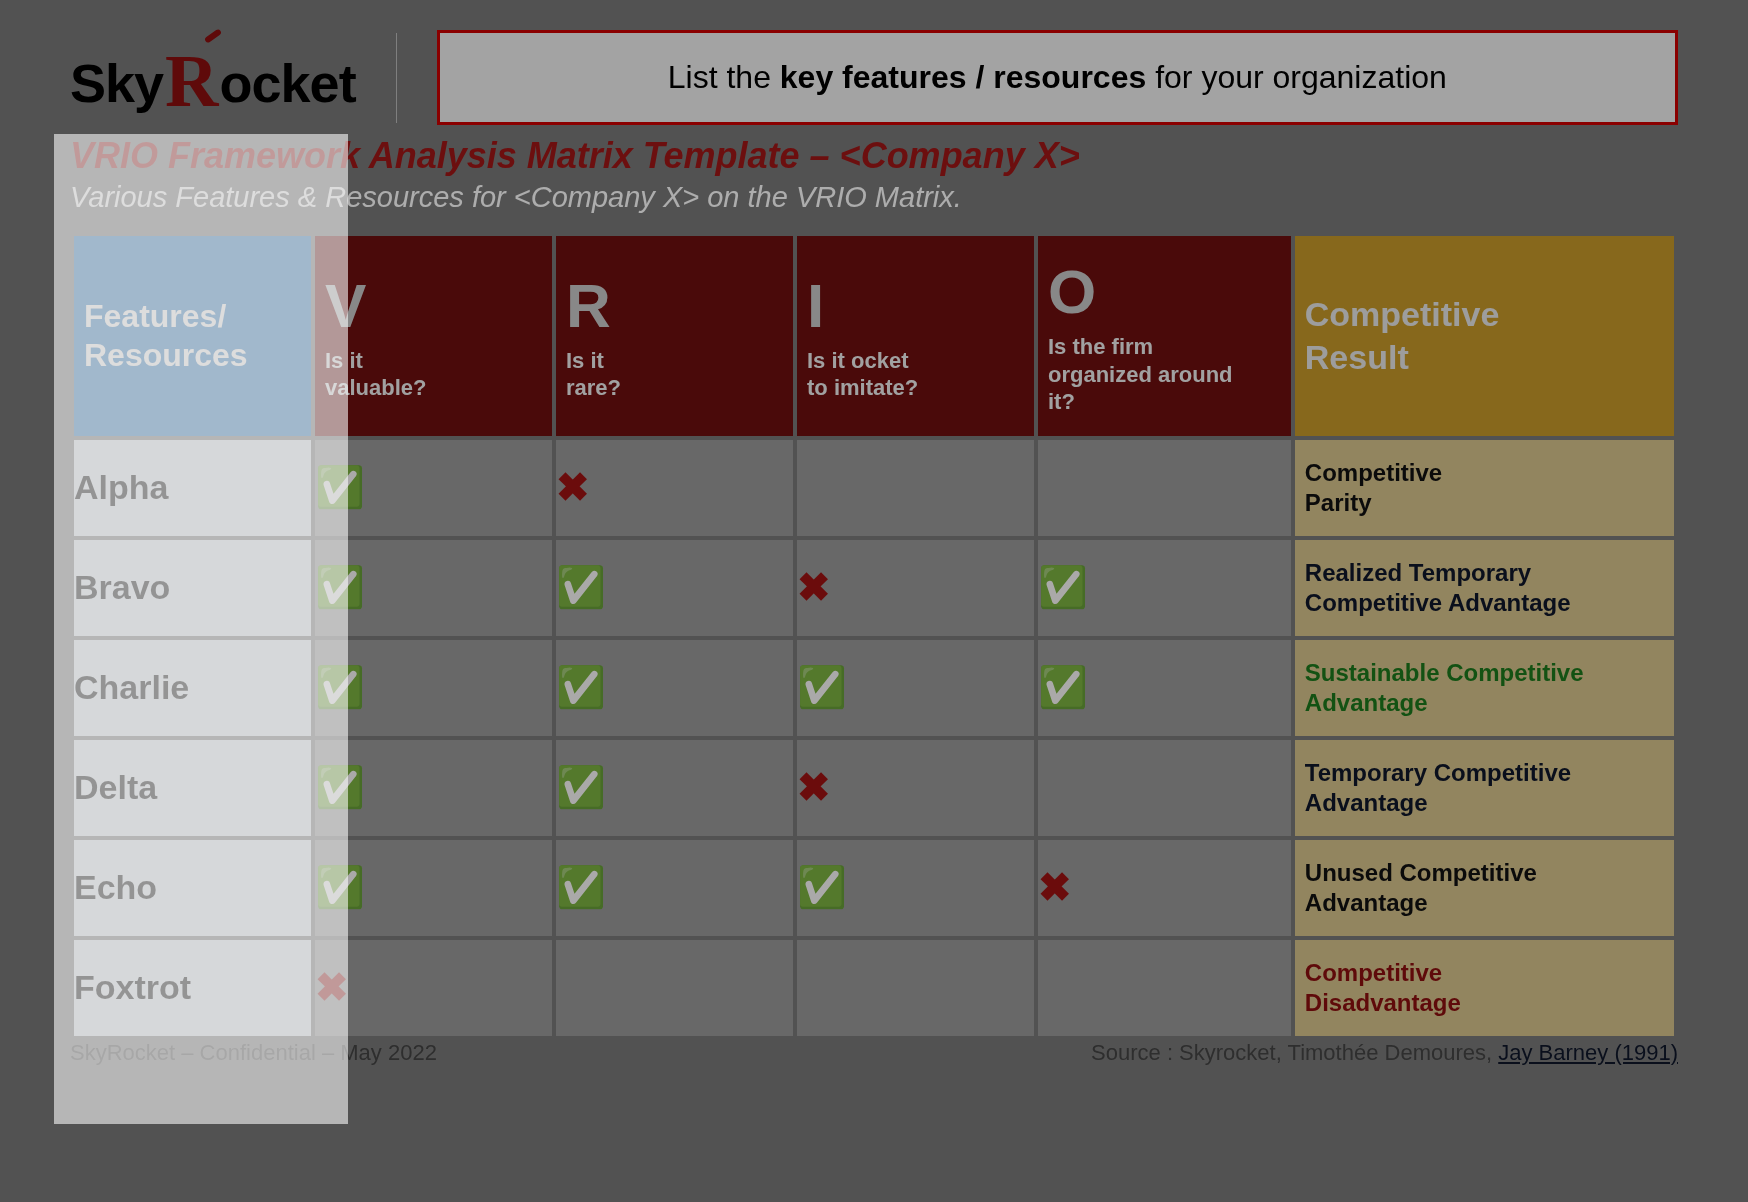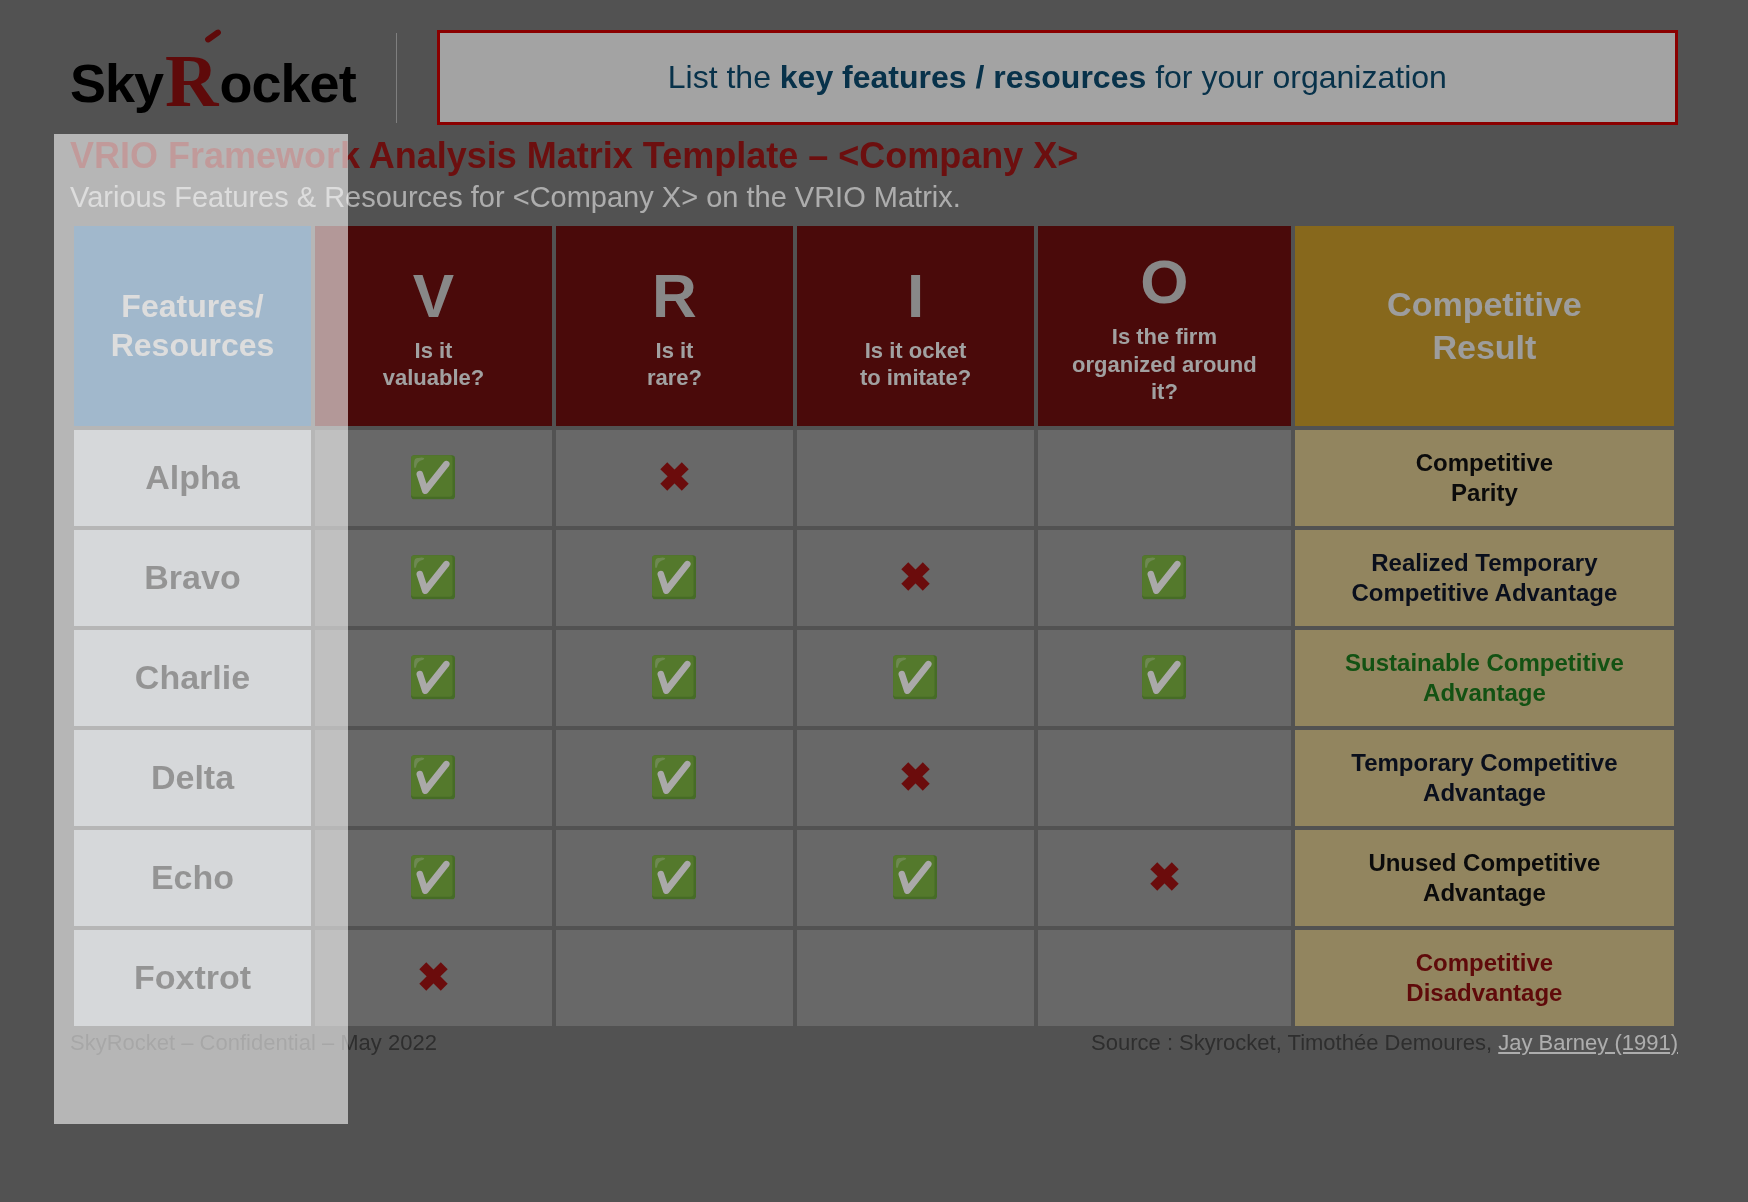--- a/index.html
+++ b/index.html
@@ -53,46 +53,46 @@
   .divider-v {
     width: 1px; height: 90px; background: #bbb;
   }
   .callout {
     flex: 1;
     border: 3px solid #c00;
     background: #f1f1f1;
     text-align: center;
     padding: 26px 20px;
     font-size: 32px;
-    color: #0c4a6e;
+    color: #000000;
   }
   .callout strong { font-weight: 700; }
 
   
-  .title-block { margin: 10px 0 8px 0; }
+  .title-block { margin: 10px 0 18px 0; font-style: italic; }
   .title {
     font-size: 36px;
     font-weight: 700;
     color: #a01717;
   }
   .subtitle {
     font-size: 29px;
     color: #ffffff;
     margin-top: 4px;
   }
 
   
   .matrix {
     width: 100%;
     border-collapse: separate;
     border-spacing: 4px 4px;
     table-layout: fixed;
   }
   .matrix th, .matrix td {
-    text-align: center;
+    text-align: left;
     vertical-align: middle;
   }
   .matrix thead th {
     padding: 20px 10px;
     height: 190px;
   }
   .th-features {
     background: #2e7ec4;
     color: #fff;
     font-size: 32px;
@@ -153,21 +153,21 @@
   .mark-cross { color: #9e1212; font-weight: 900; }
 
   
   .footer {
     display: flex;
     justify-content: space-between;
     font-size: 22px;
     color: #444;
   }
   .footer .src a {
-    color: #ffffff;
+    color: #0f172a;
   }
 
   
   .highlight-band {
     position: absolute;
     top: 134px;
     left: 54px;
     width: 294px;
     height: 990px;
     background: rgba(255,255,255,0.58);

